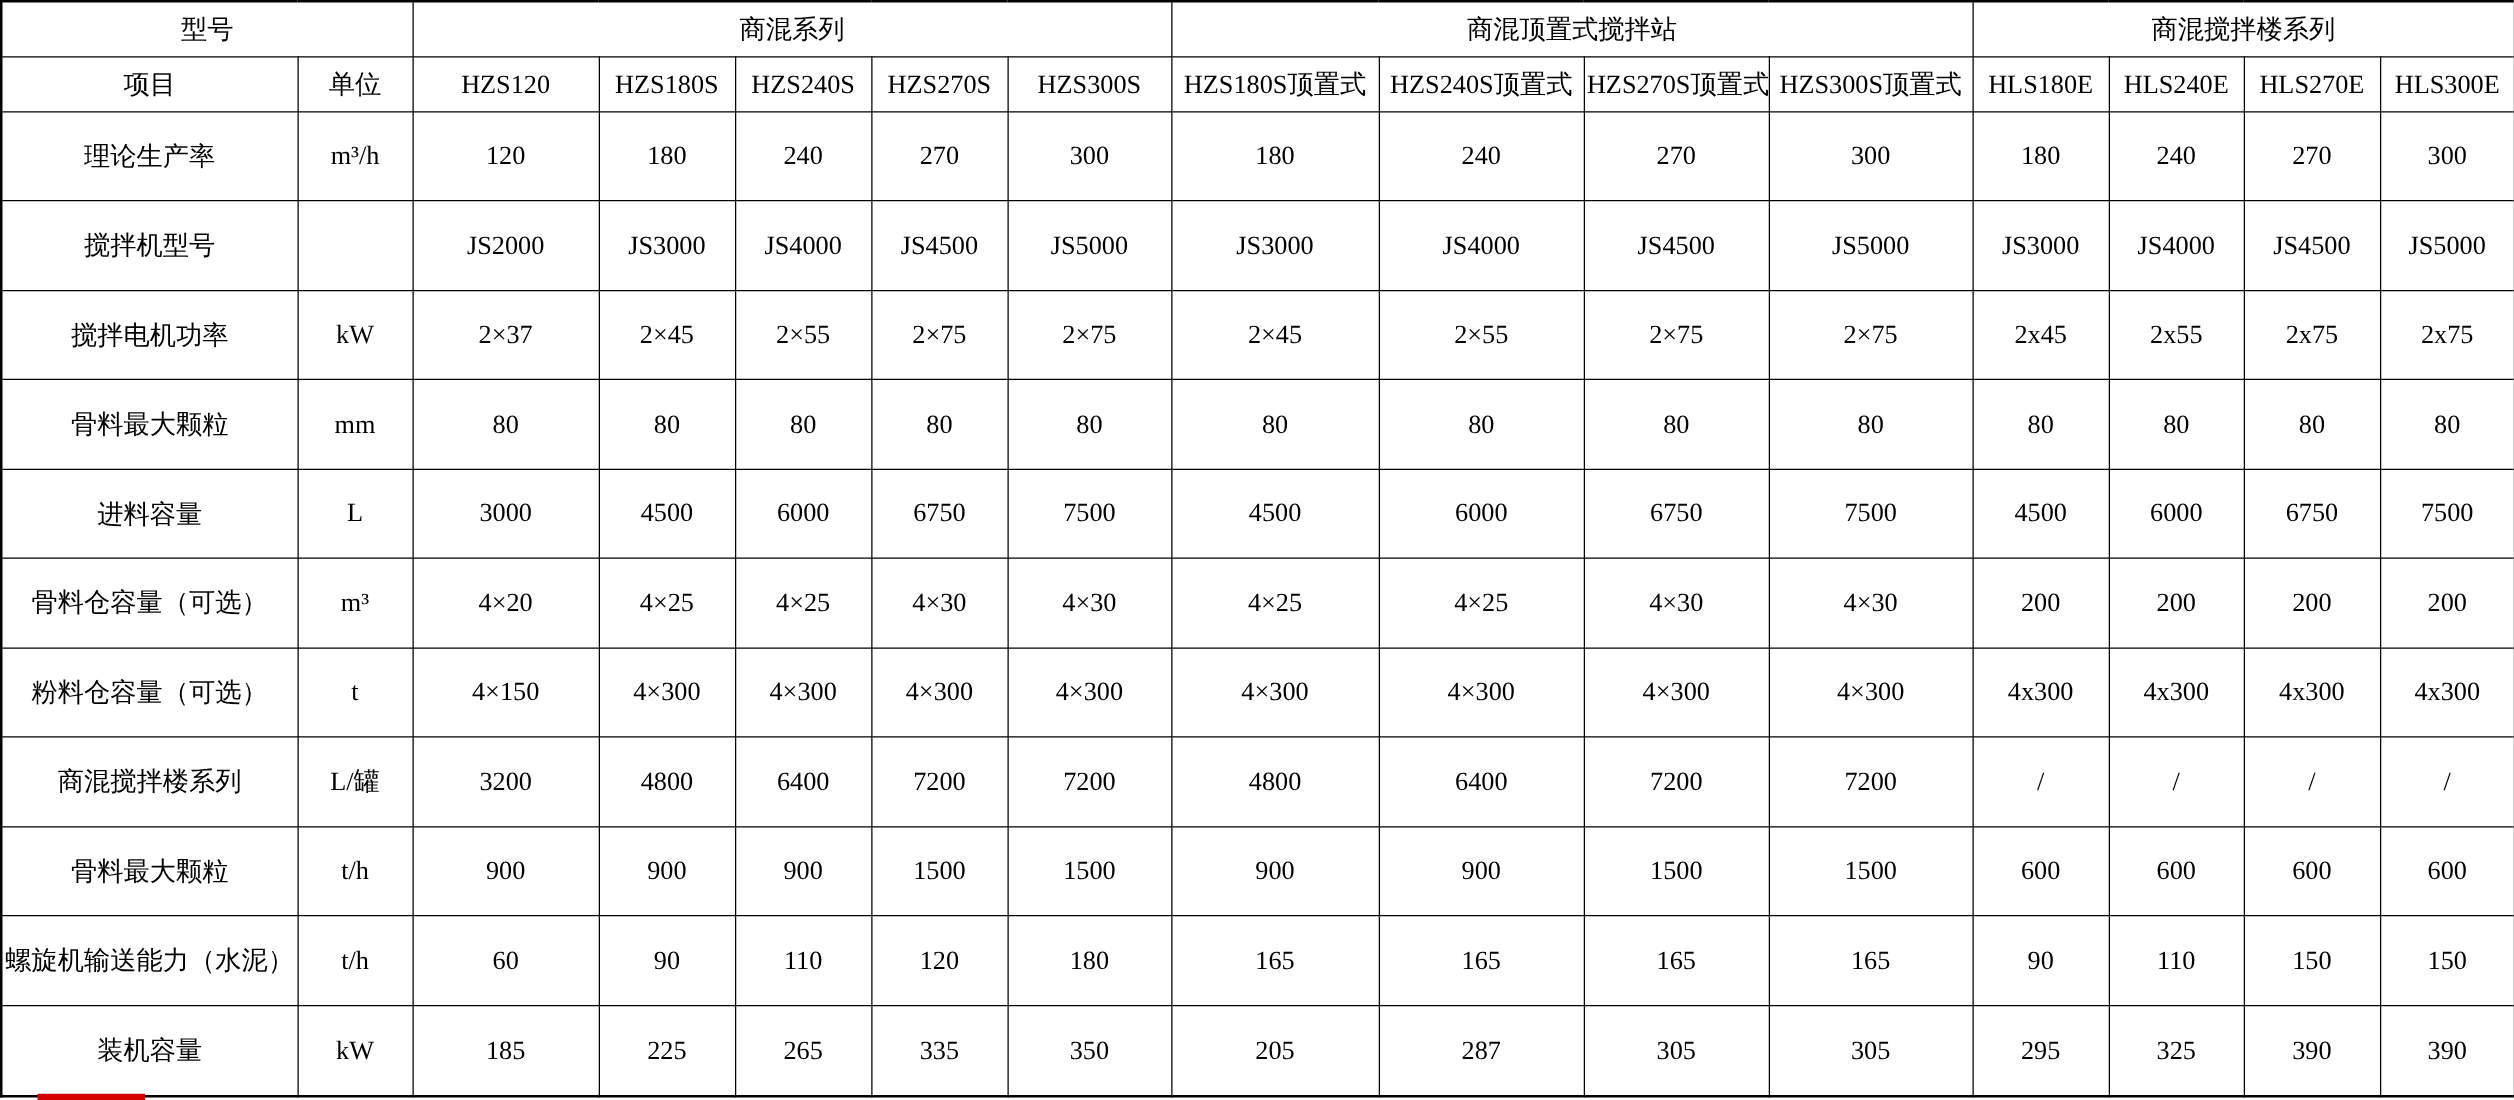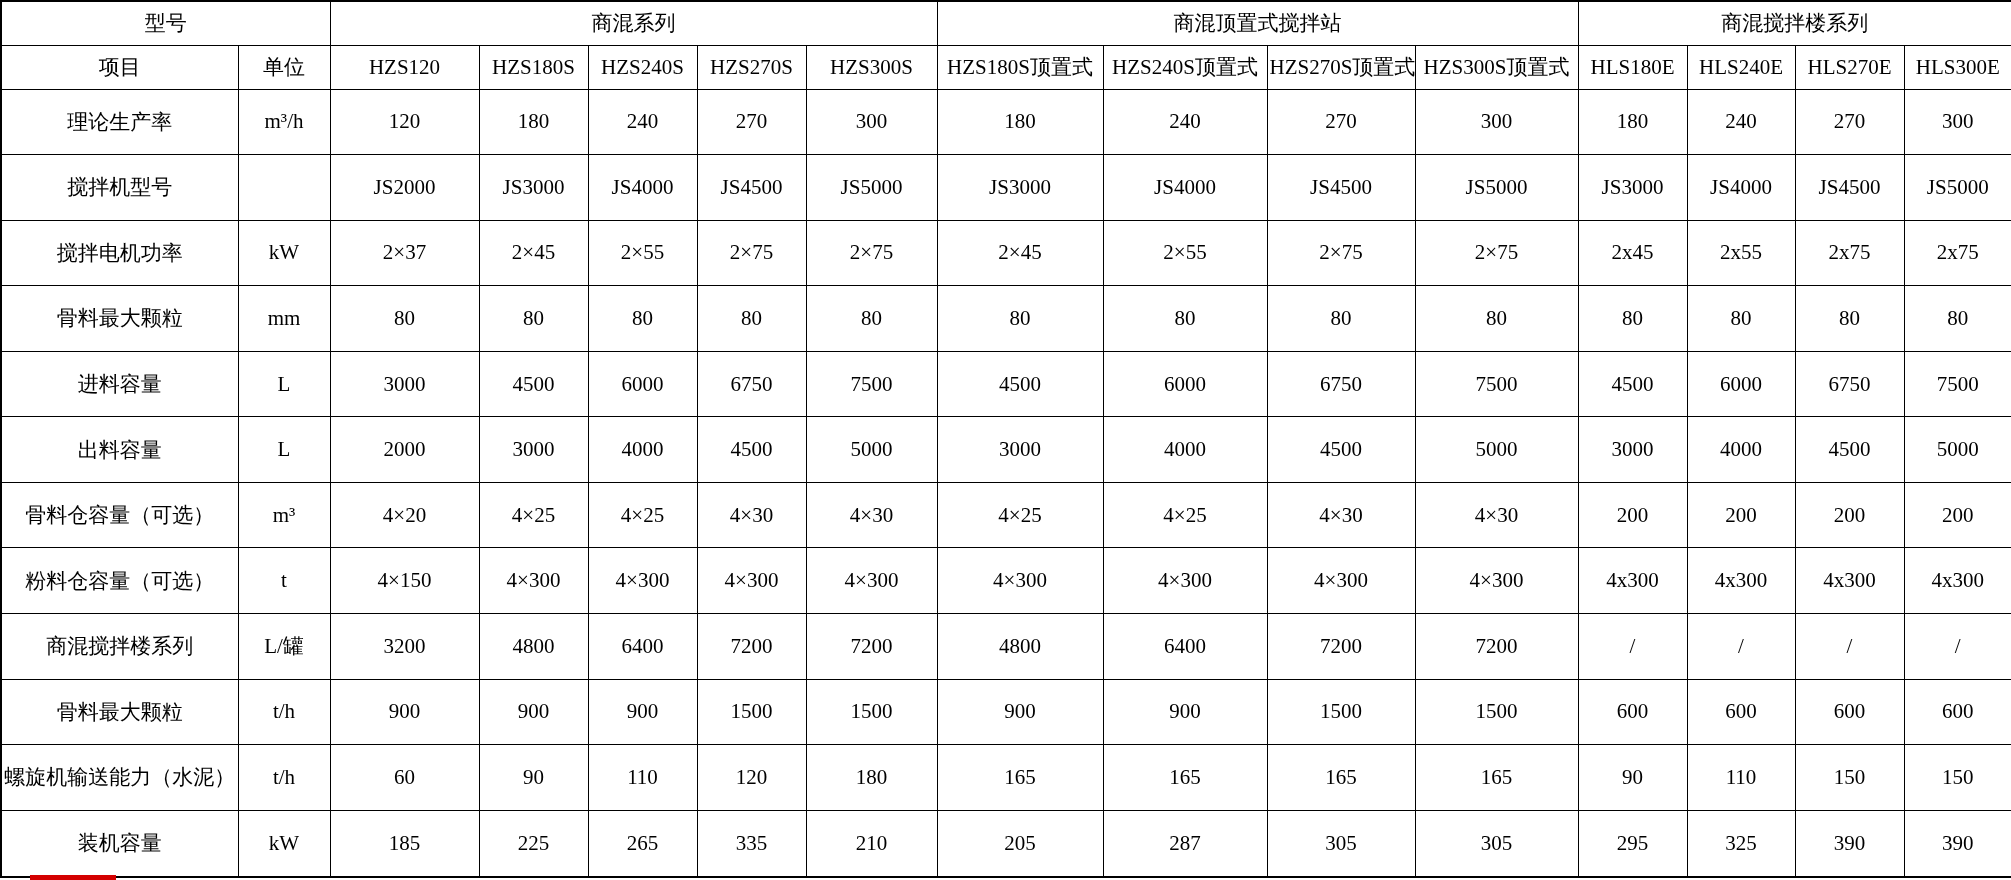--- a/index.html
+++ b/index.html
@@ -171,37 +171,20 @@
         <td>4500</td>
         <td>6000</td>
         <td>6750</td>
         <td>7500</td>
         <td>4500</td>
         <td>6000</td>
         <td>6750</td>
         <td>7500</td>
       </tr>
       <tr>
-        <td>出料容量</td>
-        <td>L</td>
-        <td>2000</td>
-        <td>3000</td>
-        <td>4000</td>
-        <td>4500</td>
-        <td>5000</td>
-        <td>3000</td>
-        <td>4000</td>
-        <td>4500</td>
-        <td>5000</td>
-        <td>3000</td>
-        <td>4000</td>
-        <td>4500</td>
-        <td>5000</td>
-      </tr>
-      <tr>
         <td>骨料仓容量（可选）</td>
         <td>m³</td>
         <td>4×20</td>
         <td>4×25</td>
         <td>4×25</td>
         <td>4×30</td>
         <td>4×30</td>
         <td>4×25</td>
         <td>4×25</td>
         <td>4×30</td>
@@ -279,21 +262,21 @@
         <td>150</td>
         <td>150</td>
       </tr>
       <tr>
         <td>装机容量</td>
         <td>kW</td>
         <td>185</td>
         <td>225</td>
         <td>265</td>
         <td>335</td>
-        <td>210</td>
+        <td>350</td>
         <td>205</td>
         <td>287</td>
         <td>305</td>
         <td>305</td>
         <td>295</td>
         <td>325</td>
         <td>390</td>
         <td>390</td>
       </tr>
     </tbody>

